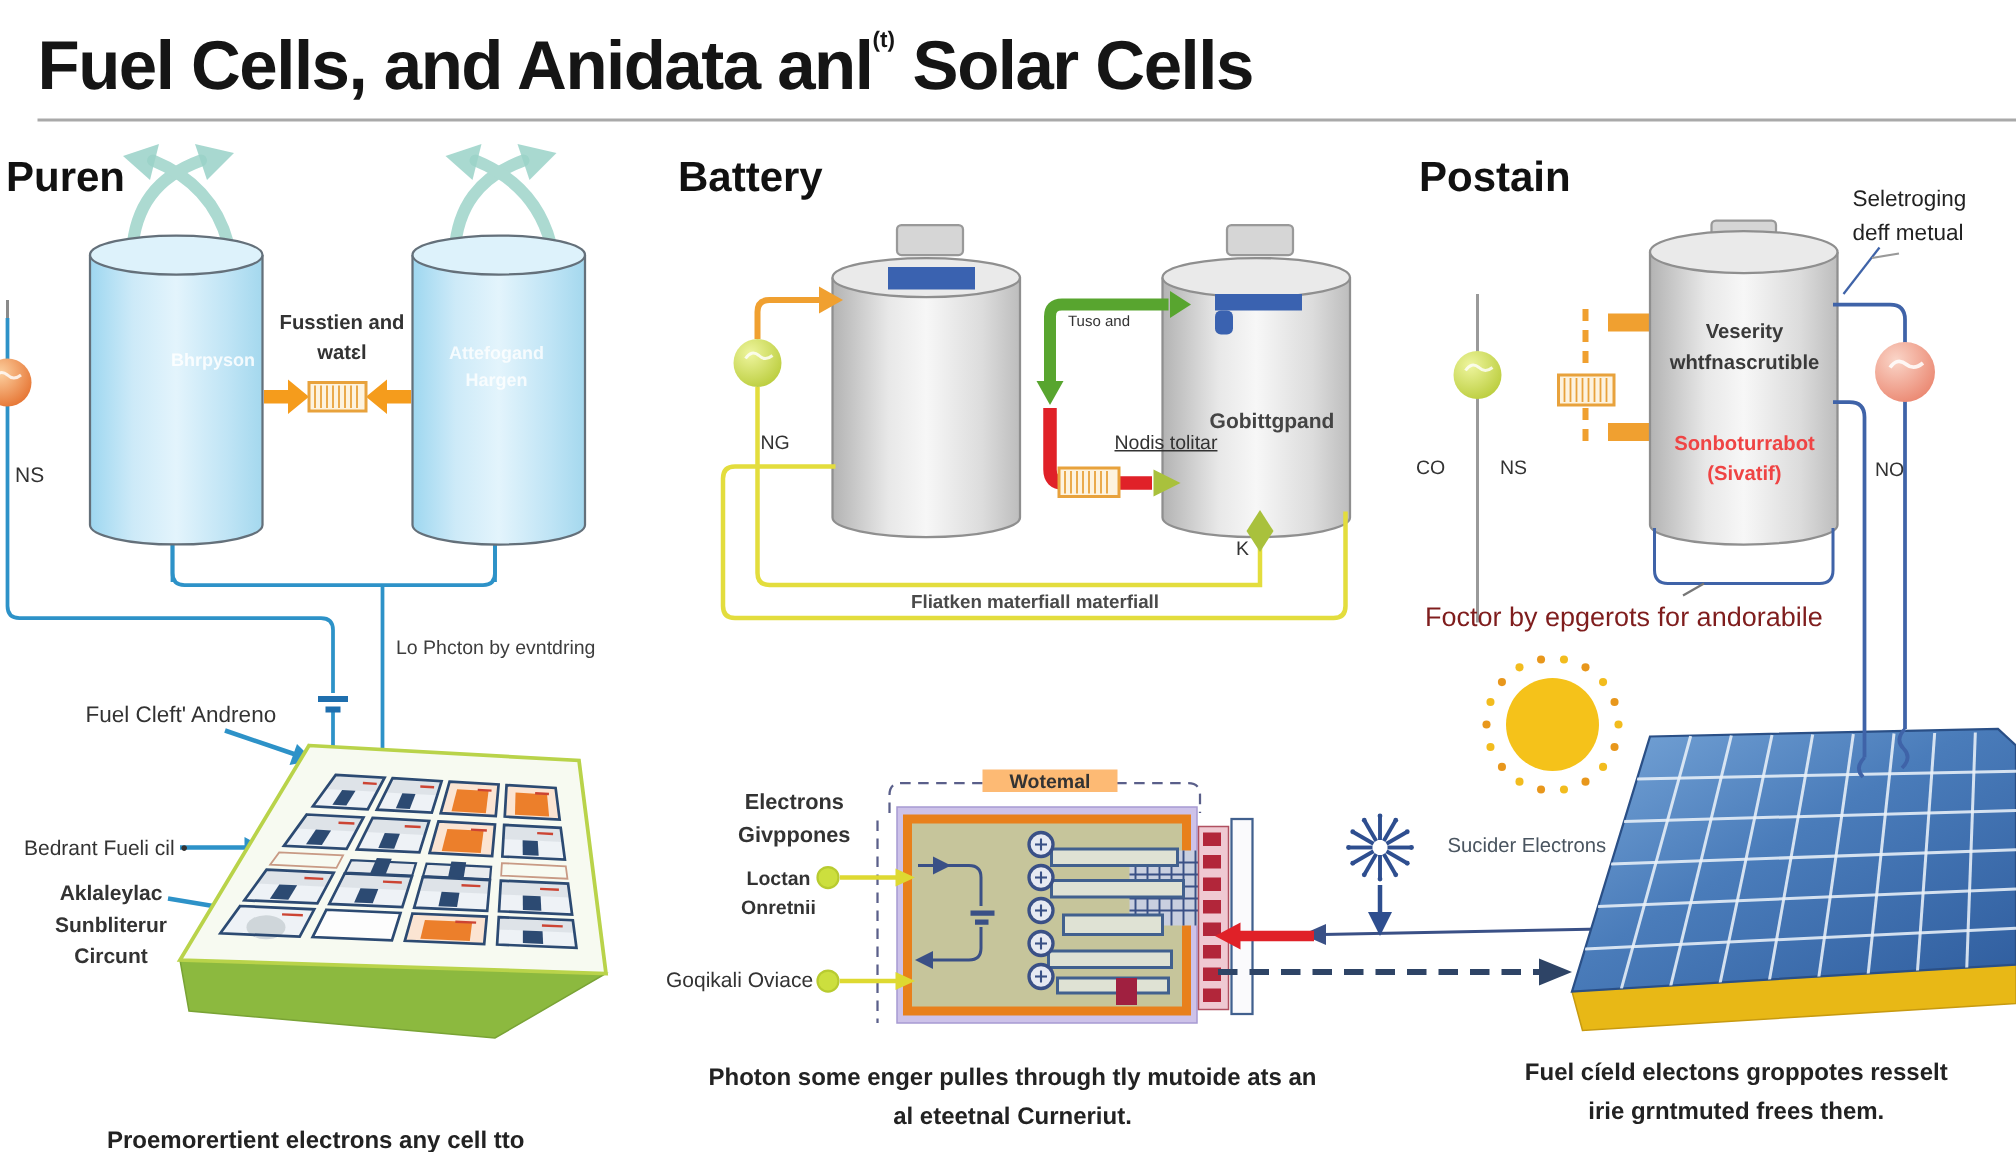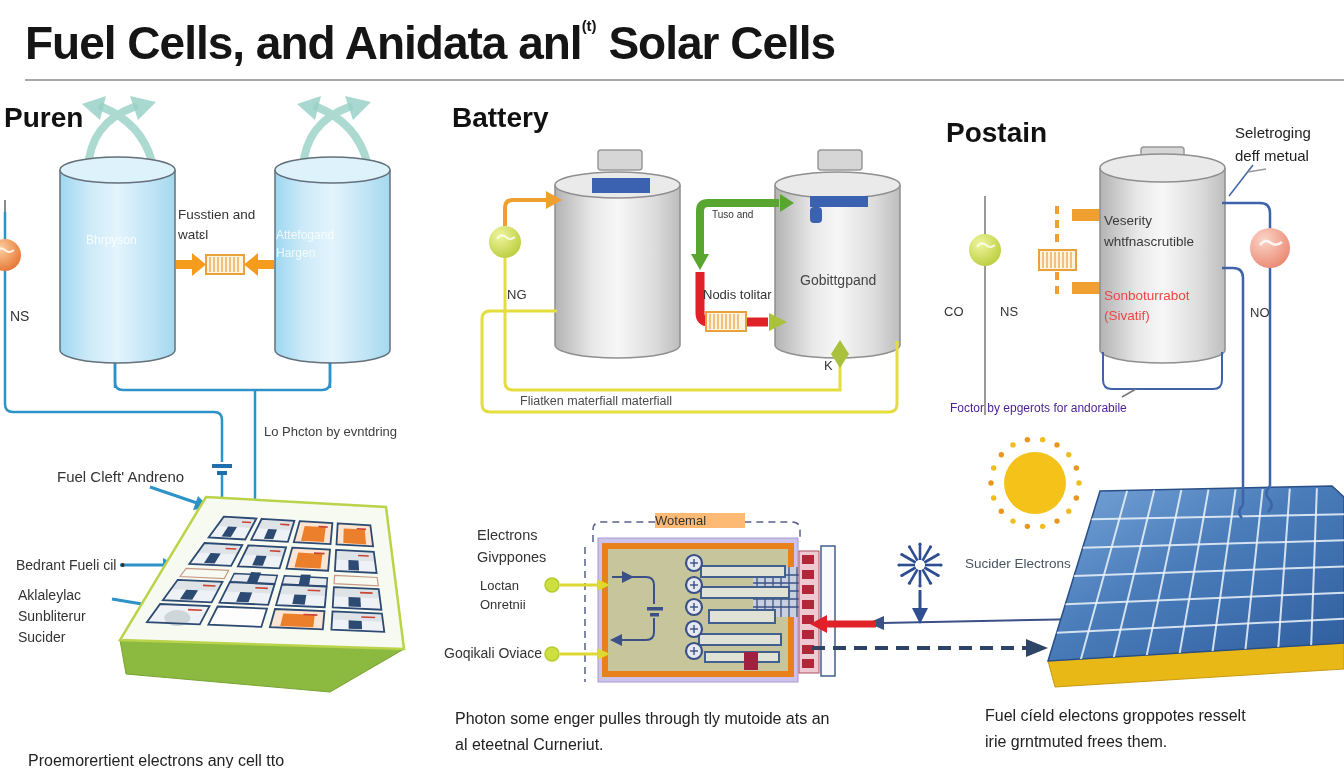--- a/index.html
+++ b/index.html
@@ -1,21 +1,21 @@
 <!DOCTYPE html>
 <html><head>
 <meta charset="utf-8">
 <style>
   html,body{margin:0;padding:0;}
   body{width:1344px;height:768px;position:relative;overflow:hidden;background:#fff;
        font-family:"Liberation Sans", sans-serif;}
   #art{position:absolute;left:0;top:0;z-index:1;}
   .lbl{position:absolute;z-index:2;color:#333;}
   .prelines{white-space:pre-line;}
-  .ctr{text-align:left;}
+  .ctr{text-align:center;font-weight:bold;}
   .hdr{font-weight:bold;font-size:28px;color:#111;letter-spacing:0;}
   #title{position:absolute;left:25px;top:16px;z-index:2;font-weight:bold;font-size:46px;
          color:#151515;letter-spacing:-1px;}
   #title sup{font-size:15px;vertical-align:28px;letter-spacing:0;}
   #rule{position:absolute;left:25px;top:79px;width:1319px;height:2px;background:#a9a9a9;z-index:2;}
   .cap{font-size:16px;line-height:26px;color:#222;}
 </style>
 </head>
 <body>
 
@@ -466,40 +466,40 @@
     <path d="M1103,352 V380 Q1103,389 1112,389 H1213 Q1222,389 1222,380 V352" stroke="#3f63a8" stroke-width="2" fill="none"></path>
     <line x1="1122" y1="397" x2="1136" y2="389" stroke="#777" stroke-width="1.5"></line>
   </g>
 </svg>
 
 <div id="title"><span>Fuel Cells, and Anidata anl</span><sup>(t)</sup><span> Solar Cells</span></div>
 <div id="rule"></div>
 
 <div class="lbl hdr" style="left:4px;top:102px;">Puren</div>
 <div class="lbl hdr" style="left:452px;top:102px;">Battery</div>
-<div class="lbl hdr" style="left:946px;top:102px;margin-top:15px;">Postain</div>
+<div class="lbl hdr" style="left:946px;top:102px;">Postain</div>
 
 <div class="lbl prelines ctr" style="left:178px;top:205px;width:100px;font-size:13.5px;line-height:20px;">Fusstien and
 watɛl</div>
 <div class="lbl ctr" style="left:62px;top:233px;width:112px;font-size:12px;color:rgba(255,255,255,0.85);padding-left:24px;">Bhrpyson</div>
 <div class="lbl prelines ctr" style="left:276px;top:226px;width:110px;font-size:12px;line-height:18px;color:rgba(255,255,255,0.8);">Attefogand
 Hargen</div>
 <div class="lbl" style="left:10px;top:308px;font-size:14px;">NS</div>
 <div class="lbl" style="left:264px;top:424px;font-size:13px;color:#3d3d3d;">Lo Phcton by evntdring</div>
 <div class="lbl" style="left:57px;top:468px;font-size:15px;">Fuel Cleft' Andreno</div>
 <div class="lbl" style="left:16px;top:557px;font-size:14px;">Bedrant Fueli cil •</div>
 <div class="lbl prelines ctr" style="left:18px;top:585px;width:112px;font-size:14px;line-height:21px;">Aklaleylac
 Sunbliterur
-Sucider</div>
+Circunt</div>
 <div class="lbl prelines ctr cap" style="left:28px;top:704px;width:365px;margin-top:44px;">Proemorertient electrons any cell tto
 battersenibair offic ressilien &amp; Gaxgen</div>
 
 <div class="lbl" style="left:507px;top:287px;font-size:13px;">NG</div>
 <div class="lbl" style="left:712px;top:209px;font-size:10px;">Tuso and</div>
-<div class="lbl" style="left:703px;top:287px;font-size:13px;">Nodis tolitar</div>
+<div class="lbl" style="left:743px;top:287px;font-size:13px;text-decoration:underline;">Nodis tolitar</div>
 <div class="lbl ctr" style="left:800px;top:272px;width:96px;font-size:14px;color:#444;">Gobittgpand</div>
 <div class="lbl" style="left:824px;top:358px;font-size:13px;">K</div>
 <div class="lbl ctr" style="left:520px;top:394px;width:340px;font-size:12.5px;color:#4a4a4a;">Fliatken materfiall materfiall</div>
 
 <div class="lbl ctr" style="left:655px;top:513px;width:90px;font-size:13px;background:#fdba74;">Wotemal</div>
 <div class="lbl prelines ctr" style="left:477px;top:524px;width:105px;font-size:14.5px;line-height:22px;">Electrons
 Givppones</div>
 <div class="lbl prelines ctr" style="left:480px;top:576px;width:78px;font-size:13px;line-height:19px;">Loctan
 Onretnii</div>
 <div class="lbl" style="left:444px;top:645px;font-size:14px;">Goqikali Oviace</div>
@@ -508,16 +508,16 @@
 
 <div class="lbl prelines" style="left:1235px;top:121px;font-size:15px;line-height:23px;color:#222;">Seletroging
 deff metual</div>
 <div class="lbl prelines ctr" style="left:1104px;top:210px;width:118px;font-size:13.5px;line-height:21px;color:#3a3a3a;">Veserity
 whtfnascrutible</div>
 <div class="lbl prelines ctr" style="left:1104px;top:286px;width:118px;font-size:13.5px;line-height:20px;color:#ef4444;">Sonboturrabot
 (Sivatif)</div>
 <div class="lbl" style="left:944px;top:304px;font-size:13px;">CO</div>
 <div class="lbl" style="left:1000px;top:304px;font-size:13px;">NS</div>
 <div class="lbl" style="left:1250px;top:305px;font-size:13px;">NO</div>
-<div class="lbl" style="left:950px;top:401px;font-size:12px;color:#4c1d95;">Foctor by epgerots for andorabile</div>
+<div class="lbl" style="left:950px;top:401px;font-size:18px;color:#7f1d1d;">Foctor by epgerots for andorabile</div>
 <div class="lbl" style="left:965px;top:556px;font-size:13.5px;color:#4a5560;">Sucider Electrons</div>
 <div class="lbl prelines ctr cap" style="left:985px;top:703px;width:345px;">Fuel cíeld electons groppotes resselt
 irie grntmuted frees them.</div>
 
 </body></html>

